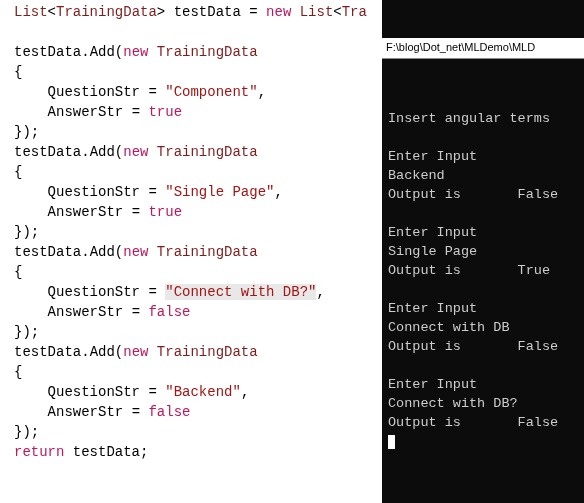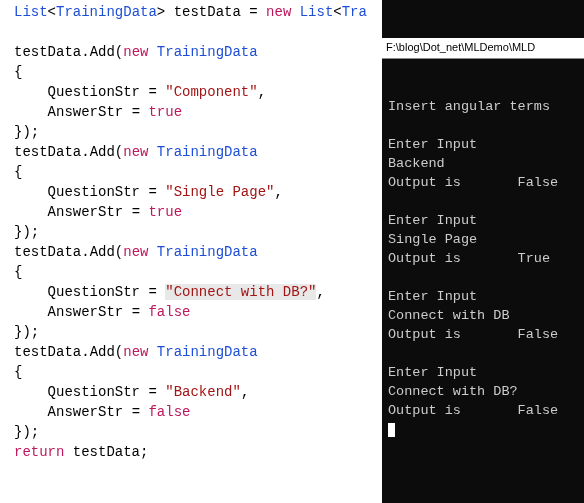--- a/index.html
+++ b/index.html
@@ -28,31 +28,31 @@
     background: #0c0c0c;
     color: #cccccc;
     padding: 0 6px;
     line-height: 19px;
     white-space: pre;
     font-size: 13.5px;
   }
   .terminal .titlebar {
     background: #fff;
     color: #000;
-    margin: -0px -6px 0 -6px;
+    margin: -0px -6px 12px -6px;
     padding: 0 4px 1px 4px;
     font-size: 11px;
     font-family: 'Segoe UI', Tahoma, sans-serif;
     border-bottom: 1px solid #888;
     white-space: nowrap;
     overflow: hidden;
   }
   
   .kw   { color: #be185d; }
-  .type { color: #1d4ed8; }
+  .type { color: #7f1d1d; }
   .str  { color: #a31515; }
   .punc { color: #000; }
   .ident{ color: #000; }
   .cursor {
     display: inline-block;
     width: 7px;
     height: 14px;
     background: #fff;
     vertical-align: text-bottom;
   }

